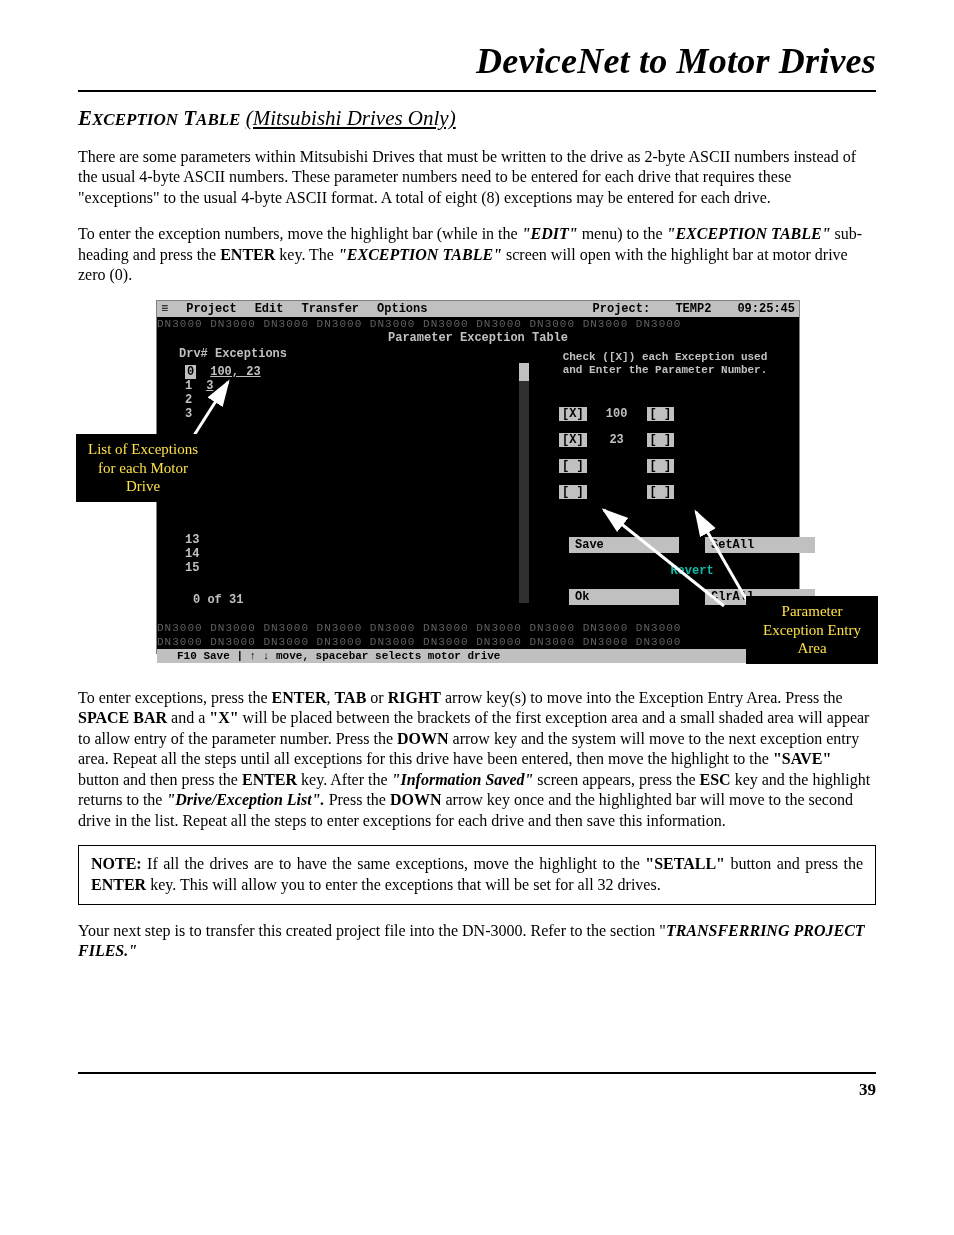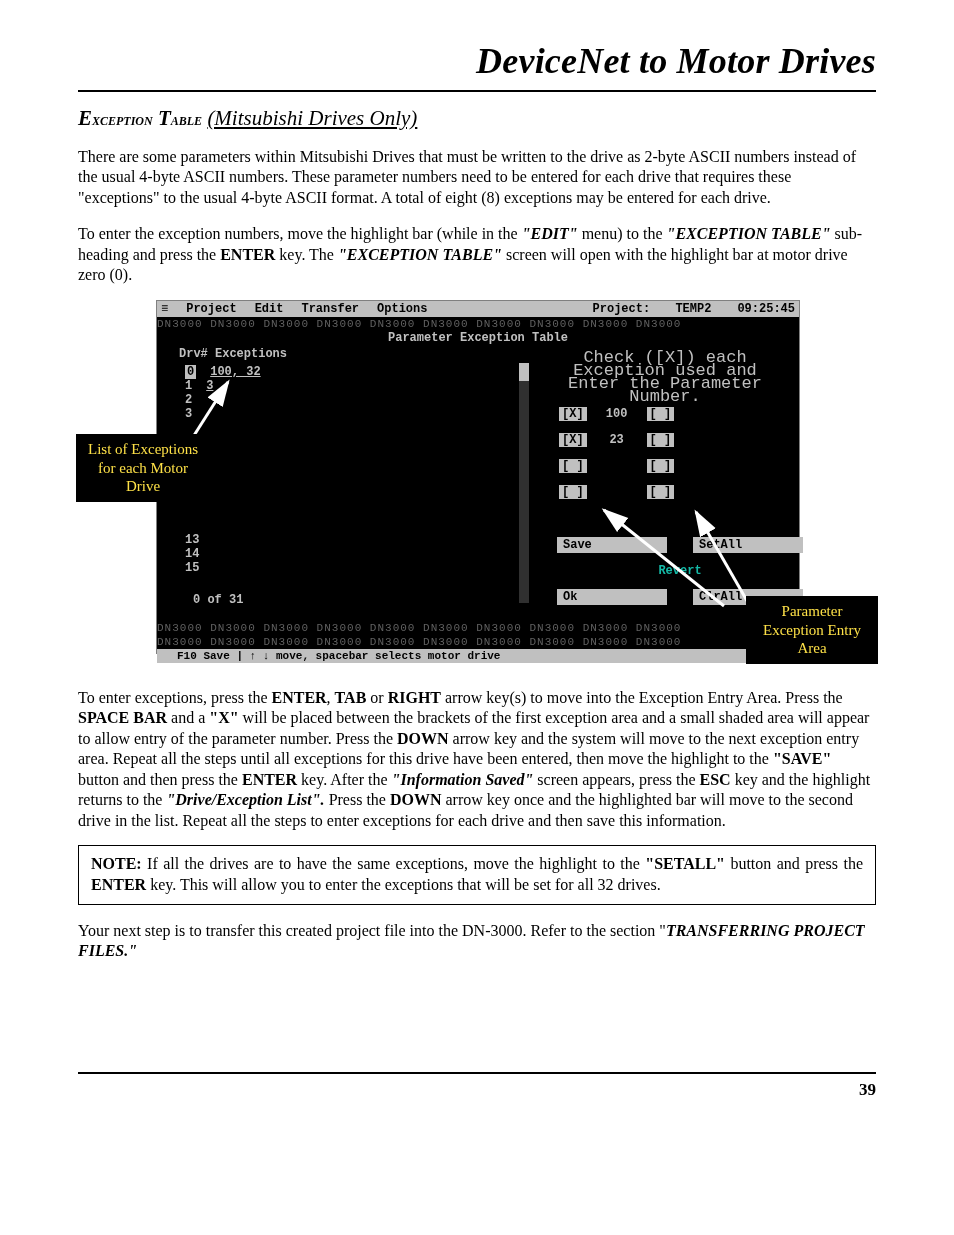--- a/index.html
+++ b/index.html
@@ -25,21 +25,21 @@
     font-weight: bold;
     font-size: 36px;
     letter-spacing: 0.2px;
   }
   .section-heading {
     font-size: 21px;
     margin: 0 0 4px 0;
   }
   .sc-bold { font-weight: bold; font-style: italic; }
   .sc-big { font-size: 21px; }
-  .sc-small { font-size: 12px; }
+  .sc-small { font-size: 17px; }
   .sh-italic { font-style: italic; font-size: 21px; text-decoration: underline; }
   p { font-size: 16px; line-height: 1.28; margin: 16px 0 14px 0; }
   .bi { font-weight: bold; font-style: italic; }
   .b { font-weight: bold; }
   .note-box {
     border: 1px solid #000;
     padding: 8px 12px;
     margin: 4px 0 8px 0;
     font-size: 16px;
     line-height: 1.3;
@@ -130,24 +130,24 @@
   }
   .scrollbar::before {
     content: ""; position: absolute; top: 0; left: 0;
     width: 10px; height: 18px; background: #c0c0c0;
   }
   .right-text {
     position: absolute;
     right: 24px; top: 6px;
     width: 220px;
     color: #c0c0c0;
-    font-weight: normal;
+    font-weight: bold;
     text-align: center;
     line-height: 13px;
-    font-size: 17px;
+    font-size: 11px;
   }
   .exc-grid {
     position: absolute;
     left: 402px; top: 62px;
     display: grid;
     grid-template-columns: auto auto auto auto;
     column-gap: 12px;
     row-gap: 12px;
     font-weight: bold;
     align-items: center;
@@ -157,21 +157,21 @@
     padding: 0 3px;
   }
   .valbox {
     background:#000; color:#c0c0c0;
     border: none; min-width: 36px;
     text-align: center;
     display: inline-block;
   }
   .btnrow {
     position: absolute;
-    left: 400px; top: 192px;
+    left: 412px; top: 192px;
     display: grid;
     grid-template-columns: 110px 110px;
     row-gap: 10px; column-gap: 26px;
   }
   .dosbtn {
     background:#c0c0c0; color:#000;
     text-align: left;
     padding: 1px 6px;
     font-weight: bold;
     height: 14px; line-height: 14px;
@@ -245,21 +245,21 @@
         <span class="flex"></span>
         <span class="proj"><span>Project:</span> <span>TEMP2</span></span>
         <span class="time">09:25:45</span>
       </div>
       <div class="wmrow">DN3000  DN3000  DN3000  DN3000  DN3000  DN3000  DN3000  DN3000  DN3000  DN3000</div>
       <div class="panel-title">Parameter Exception Table</div>
 
       <div class="dos-body">
         <div class="drvhead">Drv# Exceptions</div>
         <div class="drvlist">
-          <div><span class="active">0</span><span class="exc">100, 32</span></div>
+          <div><span class="active">0</span><span class="exc">100, 23</span></div>
           <div><span>1</span><span class="exc">3</span></div>
           <div>2</div>
           <div>3</div>
           <div style="height:112px"></div>
           <div>13</div>
           <div>14</div>
           <div>15</div>
         </div>
         <div class="counter">0  of  31</div>
         <div class="scrollbar"></div>

